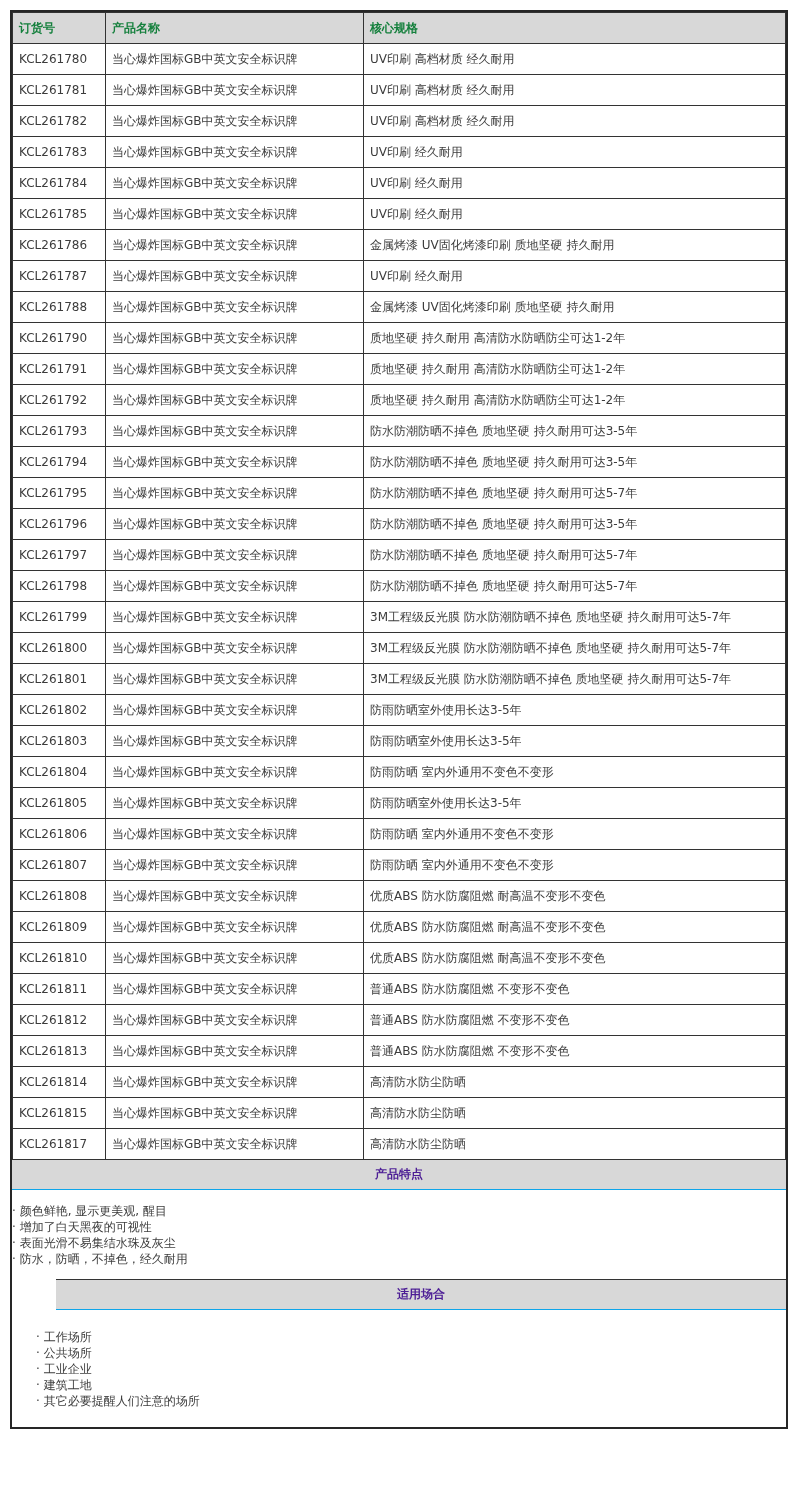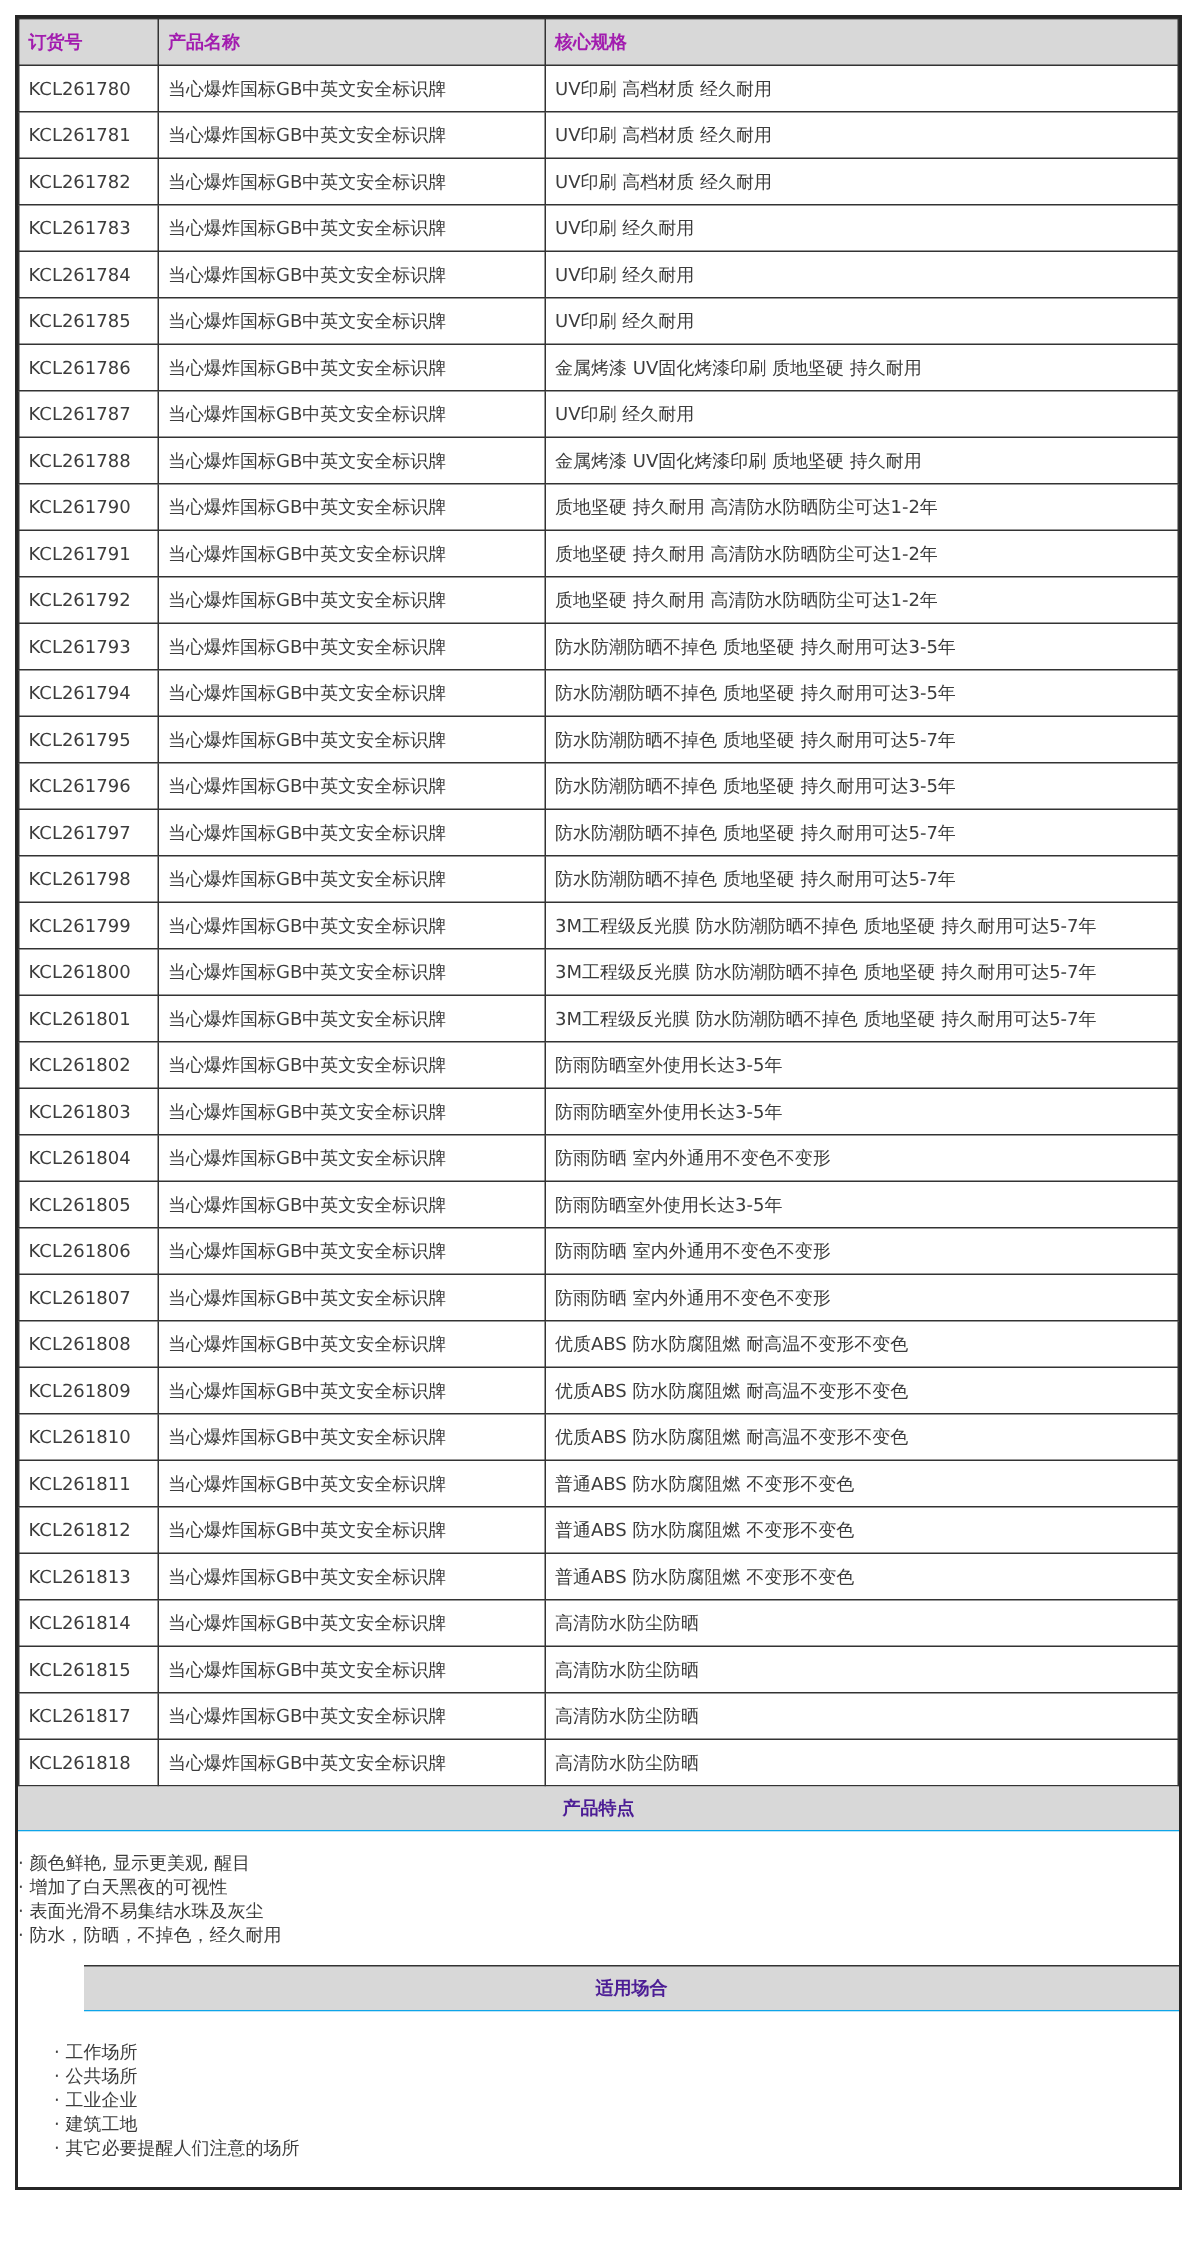--- a/index.html
+++ b/index.html
@@ -35,21 +35,21 @@
     color: #3c3c3c;
     padding: 0 4px 0 6px;
     text-align: left;
     vertical-align: middle;
     white-space: nowrap;
     overflow: hidden;
   }
   .spec-table th {
     background: #d8d8d8;
     font-weight: bold;
-    color: #a21caf;
+    color: #15803d;
   }
   .col-order { width: 93px; }
   .col-name  { width: 258px; }
   .section-band {
     height: 29px;
     background: #d8d8d8;
     border-bottom: 1px solid #0ea5e9;
     display: flex;
     align-items: center;
     justify-content: center;
@@ -307,25 +307,20 @@
       <td class="c-name">当心爆炸国标GB中英文安全标识牌</td>
       <td class="c-spec">高清防水防尘防晒</td>
     </tr>
 
     <tr>
       <td class="c-id">KCL261817</td>
       <td class="c-name">当心爆炸国标GB中英文安全标识牌</td>
       <td class="c-spec">高清防水防尘防晒</td>
     </tr>
 
-    <tr>
-      <td class="c-id">KCL261818</td>
-      <td class="c-name">当心爆炸国标GB中英文安全标识牌</td>
-      <td class="c-spec">高清防水防尘防晒</td>
-    </tr>
   </tbody>
   </table>
 
   <div class="section-band">
     <span>产品特点</span>
   </div>
   <div class="section-content features-content">
       <div class="bullet-line">· 颜色鲜艳, 显示更美观, 醒目</div>
       <div class="bullet-line">· 增加了白天黑夜的可视性</div>
       <div class="bullet-line">· 表面光滑不易集结水珠及灰尘</div>

